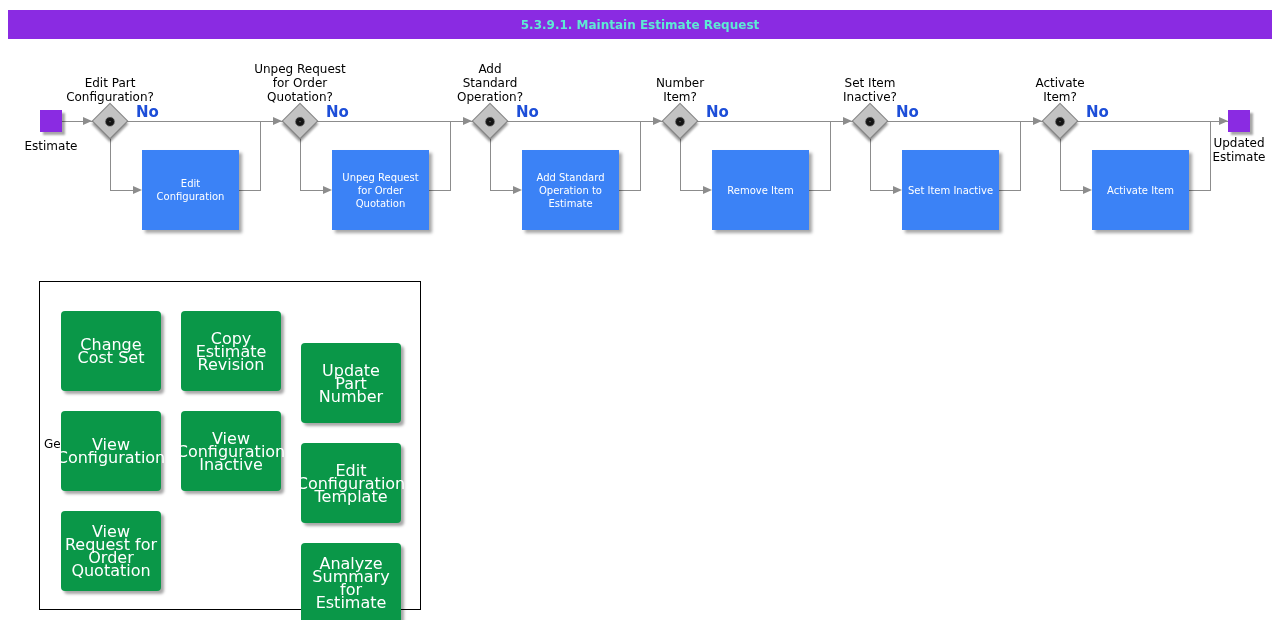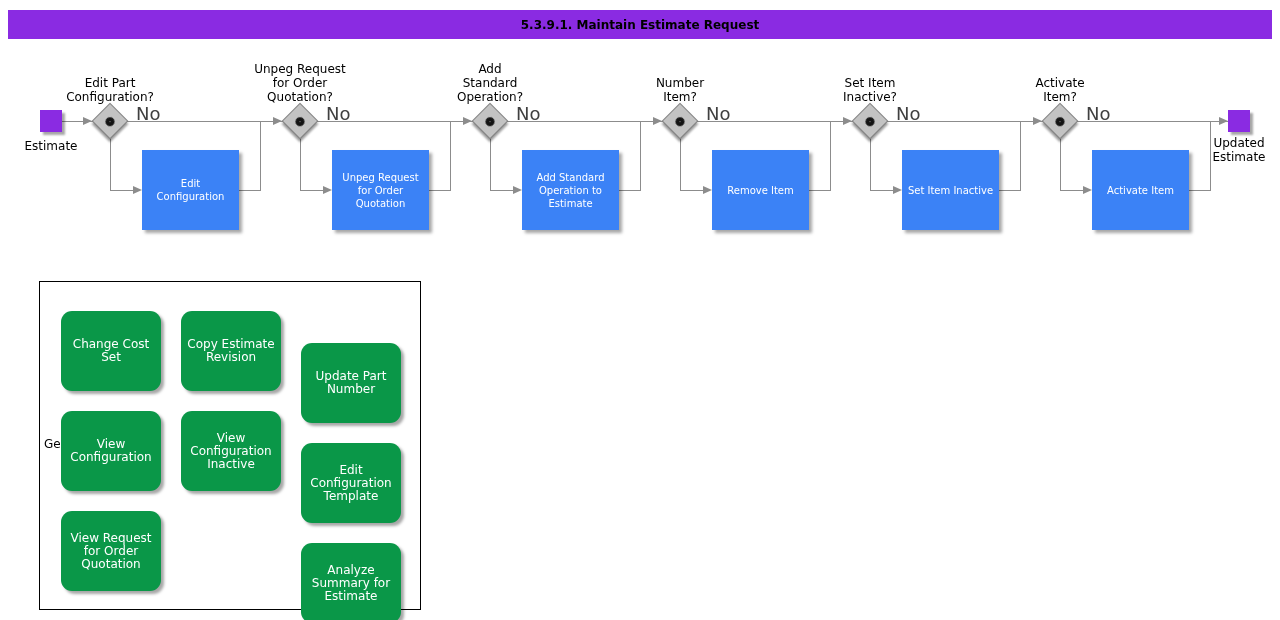--- a/index.html
+++ b/index.html
@@ -5,21 +5,21 @@
   * { margin:0; padding:0; box-sizing:border-box; }
   html,body { background:#ffffff; }
   body { font-family:"DejaVu Sans", sans-serif; }
   #canvas { position:relative; width:1280px; height:620px; background:#ffffff; overflow:hidden; }
 
   
   .title-bar {
     position:absolute; left:8px; top:10px; width:1264px; height:29px;
     background:#8A2BE2; display:flex; align-items:center; justify-content:center;
   }
-  .title-bar span { color:#000000; font-size:12px; font-weight:bold; }
+  .title-bar span { color:#5eead4; font-size:12px; font-weight:bold; }
 
   
   .hline { position:absolute; height:1px; background:#8c8c8c; }
   .vline { position:absolute; width:1px;  background:#8c8c8c; }
 
   .arrow-right {
     position:absolute; width:0; height:0;
     border-top:4px solid transparent; border-bottom:4px solid transparent;
     border-left:9px solid #8c8c8c;
   }
@@ -34,21 +34,21 @@
     font-size:12px; line-height:14px; white-space:pre-line;
   }
 
   
   .section { position:absolute; top:0; left:calc(var(--i) * 190px); width:0; height:0; }
   .q-label {
     position:absolute; left:40px; top:56px; width:140px; height:48px;
     display:flex; align-items:flex-end; justify-content:center; text-align:center;
     font-size:12px; line-height:14px; color:#000; white-space:pre-line;
   }
-  .no-label { position:absolute; left:136px; top:103px; font-size:18px; color:#404040; }
+  .no-label { position:absolute; left:136px; top:103px; font-size:15px; color:#1d4ed8;font-weight:bold; }
   .diamond {
     position:absolute; left:97px; top:108px; width:26px; height:26px;
     background:#c3c3c3; border:1px solid #7d7d7d; transform:rotate(45deg);
     filter:drop-shadow(2px 2px 1px rgba(0,0,0,0.4)); z-index:3;
   }
   .ring {
     position:absolute; inset:0; margin:auto; width:9px; height:9px;
     border:4px solid #141414; border-radius:50%;
   }
   .sec-arrow-in   { left:83px;  top:117px; }
@@ -67,23 +67,23 @@
   }
 
   
   .group-box {
     position:absolute; left:39px; top:281px; width:382px; height:329px;
     border:1px solid #000000; background:#ffffff;
   }
   .group-label { position:absolute; left:4px; top:155px; font-size:12px; color:#000; z-index:1; white-space:nowrap; }
   .group-task {
     position:absolute; width:100px; height:80px;
-    background:#0a9748; border-radius:11px; box-shadow:3px 3px 3px rgba(0,0,0,0.35);
+    background:#0a9748; border-radius:4px; box-shadow:3px 3px 3px rgba(0,0,0,0.35);
     display:flex; align-items:center; justify-content:center; text-align:center;
-    color:#ffffff; font-size:12px; line-height:13px; padding:0 3px; z-index:2;
+    color:#ffffff; font-size:16px; line-height:13px; padding:0 3px; z-index:2;
     cursor:pointer;
   }
   .c0 { left:21px; }  .c1 { left:141px; } .c2 { left:261px;margin-top:32px; }
   .r0 { top:29px; }   .r1 { top:129px; }  .r2 { top:229px; }
 </style>
 </head>
 <body>
 
 <div id="canvas">
 

